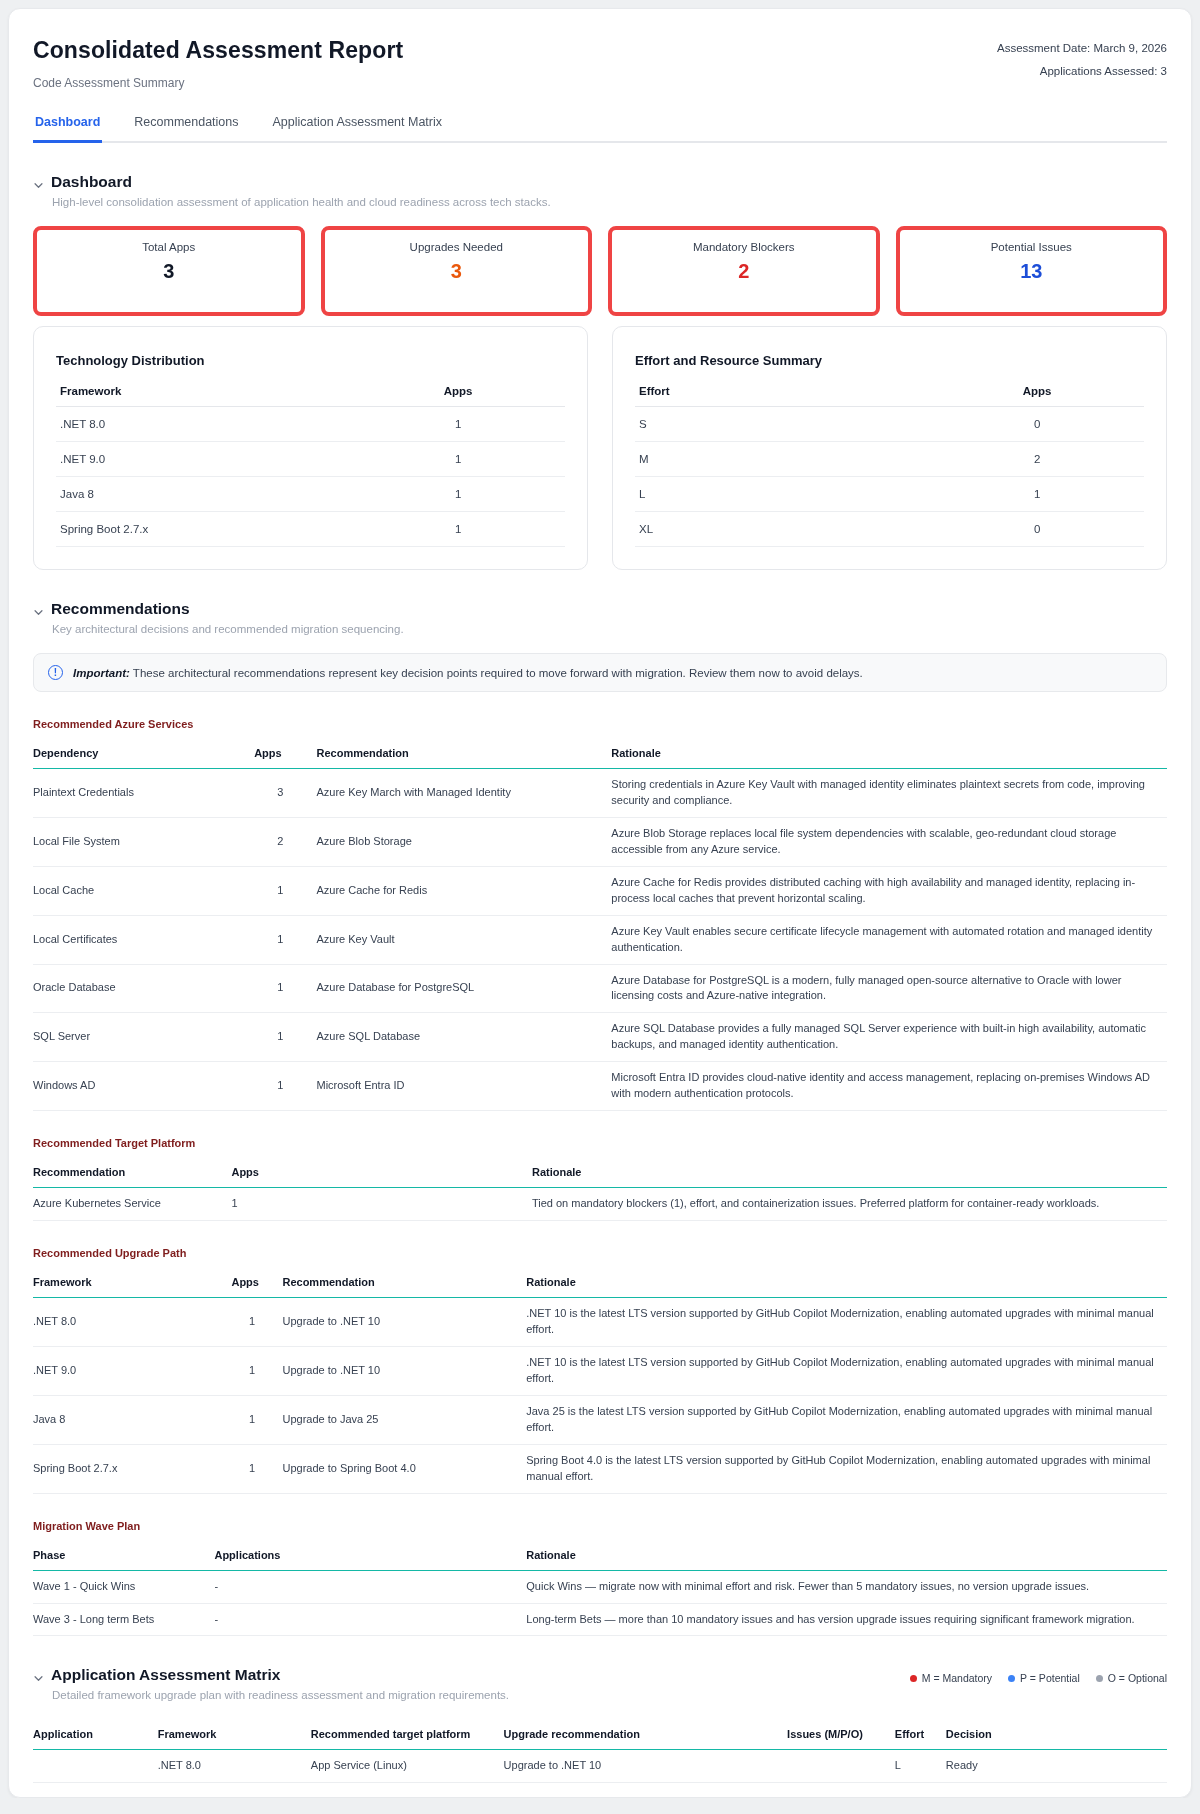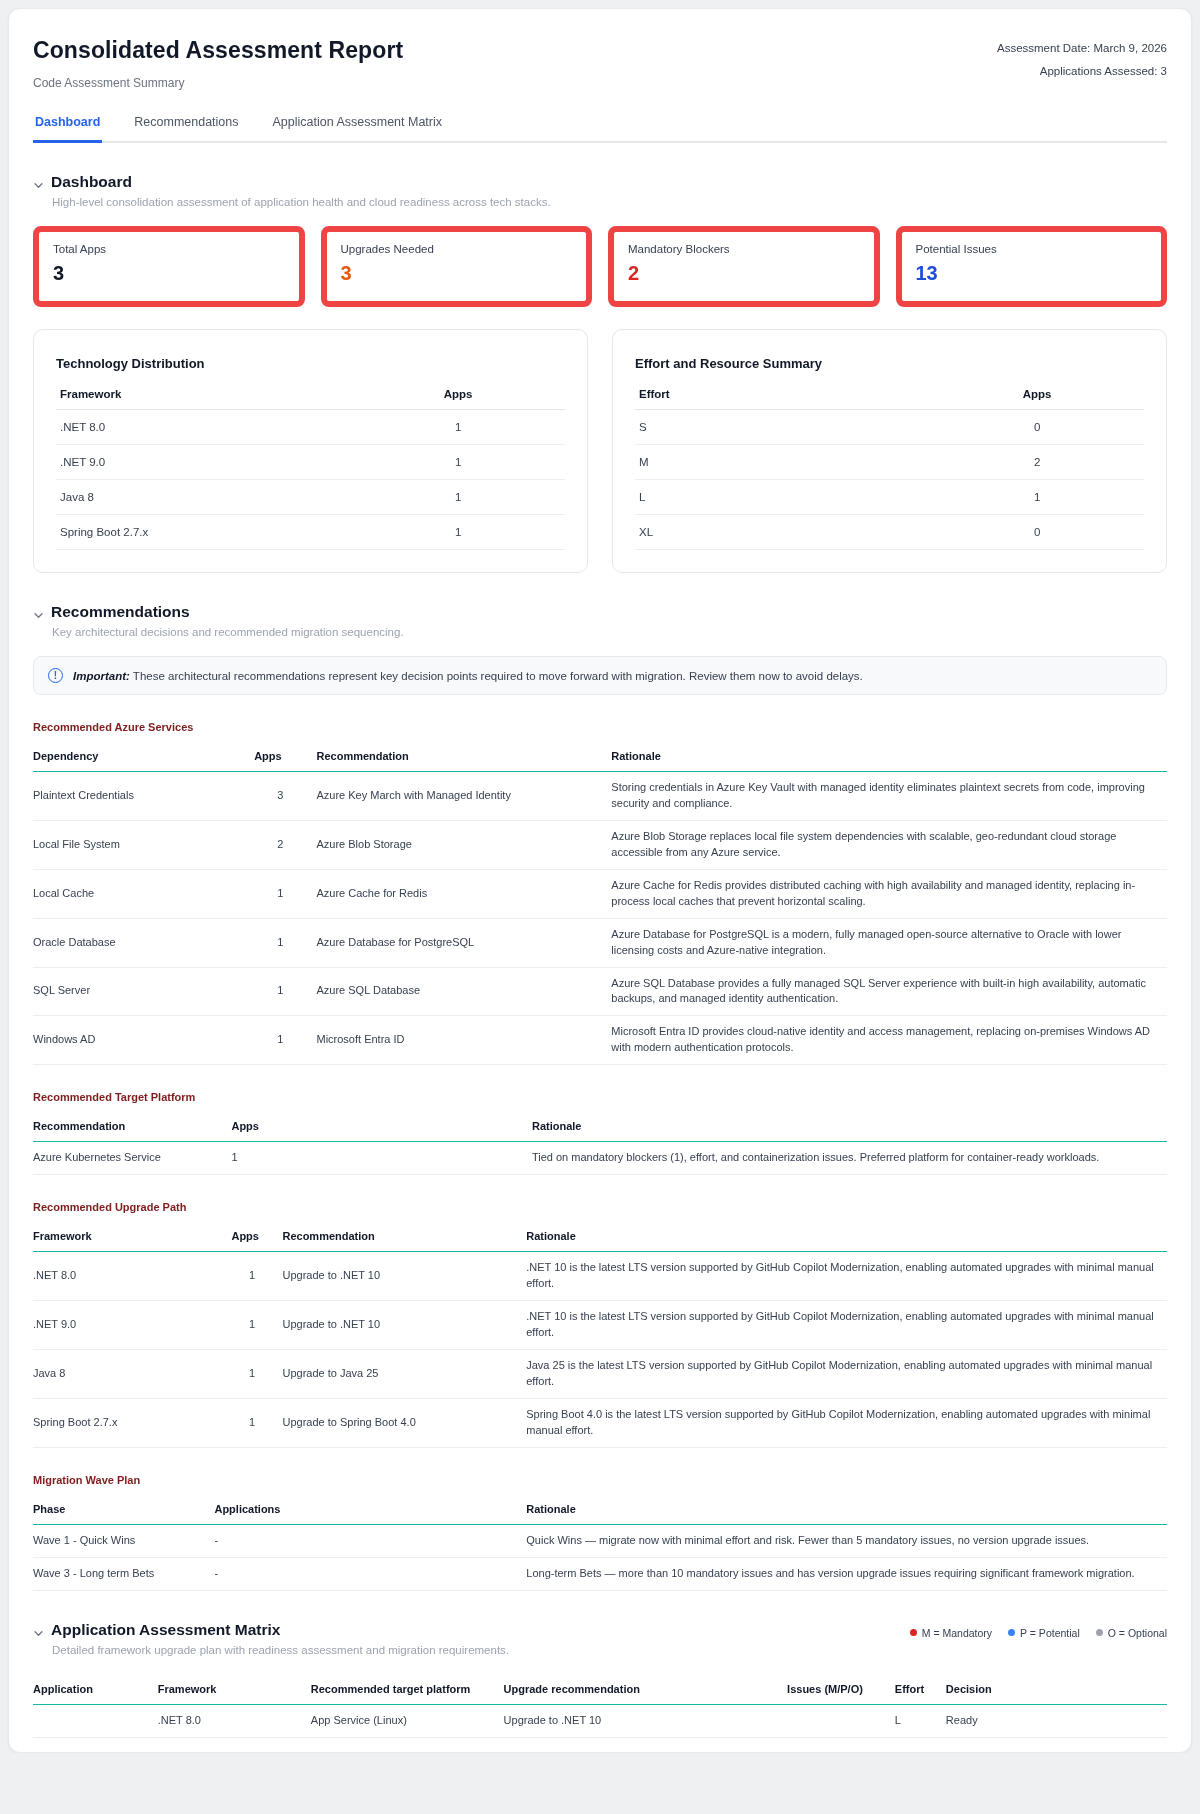--- a/index.html
+++ b/index.html
@@ -27,25 +27,25 @@
   
   .section-head { display:flex; align-items:flex-start; margin-top:30px; }
   .chev { flex:0 0 auto; margin:7px 7px 0 0; cursor:pointer; line-height:0; }
   .section-title { font-size:15.5px; font-weight:700; color:#111827; }
   .section-desc { font-size:11.5px; color:#9ca3af; margin:5px 0 0 19px; }
   .section-head .legend { margin-left:auto; display:flex; gap:16px; align-items:center; font-size:10.5px; color:#374151; padding-top:6px; }
   .dot { width:7px; height:7px; border-radius:50%; display:inline-block; margin-right:5px; }
   .legend-item { display:flex; align-items:center; }
   
   .stats { display:grid; grid-template-columns:repeat(4,1fr); gap:16px; margin-top:18px; }
-  .stat { border:6px solid #ef4444; border-radius:8px; padding:11px 14px 16px; background:#fff; }
+  .stat { border:4px solid #ef4444; border-radius:8px; padding:11px 14px 29px; background:#fff;text-align:center; }
   .stat-label { font-size:11.5px; color:#374151; }
   .stat-value { font-size:20px; font-weight:700; color:#111827; margin-top:7px; }
   
-  .panels { display:grid; grid-template-columns:1fr 1fr; gap:24px; margin-top:22px; }
+  .panels { display:grid; grid-template-columns:1fr 1fr; gap:24px; margin-top:10px; }
   .panel { border:1px solid #e5e7eb; border-radius:10px; padding:18px 22px 22px; }
   .panel h3 { margin:8px 0 6px; font-size:13px; font-weight:700; color:#111827; }
   .ptable { width:100%; border-collapse:collapse; font-size:11.5px; }
   .ptable th { text-align:left; font-weight:700; color:#111827; padding:11px 4px 9px; border-bottom:1px solid #e5e7eb; font-size:11.5px; }
   .ptable td { padding:11px 4px; color:#374151; border-bottom:1px solid #eceef1; }
   .ptable th.c2, .ptable td.c2 { width:42%; text-align:center; }
   
   h4.tbl-title { font-size:11px; font-weight:700; color:#7f1d1d; margin:26px 0 8px; }
   table.data { width:100%; border-collapse:collapse; table-layout:fixed; font-size:11px; }
   table.data th { text-align:left; font-weight:700; color:#111827; padding:9px 10px 9px 0; border-bottom:1px solid #14b8a6; font-size:11px; }
@@ -224,20 +224,26 @@
           <td class="rationale">Azure Blob Storage replaces local file system dependencies with scalable, geo-redundant cloud storage accessible from any Azure service.</td>
         </tr>
 
         <tr>
           <td>Local Cache</td>
           <td class="cc">1</td>
           <td>Azure Cache for Redis</td>
           <td class="rationale">Azure Cache for Redis provides distributed caching with high availability and managed identity, replacing in-process local caches that prevent horizontal scaling.</td>
         </tr>
 
+        <tr>
+          <td>Local Certificates</td>
+          <td class="cc">1</td>
+          <td>Azure Key Vault</td>
+          <td class="rationale">Azure Key Vault enables secure certificate lifecycle management with automated rotation and managed identity authentication.</td>
+        </tr>
 
         <tr>
           <td>Oracle Database</td>
           <td class="cc">1</td>
           <td>Azure Database for PostgreSQL</td>
           <td class="rationale">Azure Database for PostgreSQL is a modern, fully managed open-source alternative to Oracle with lower licensing costs and Azure-native integration.</td>
         </tr>
 
         <tr>
           <td>SQL Server</td>

